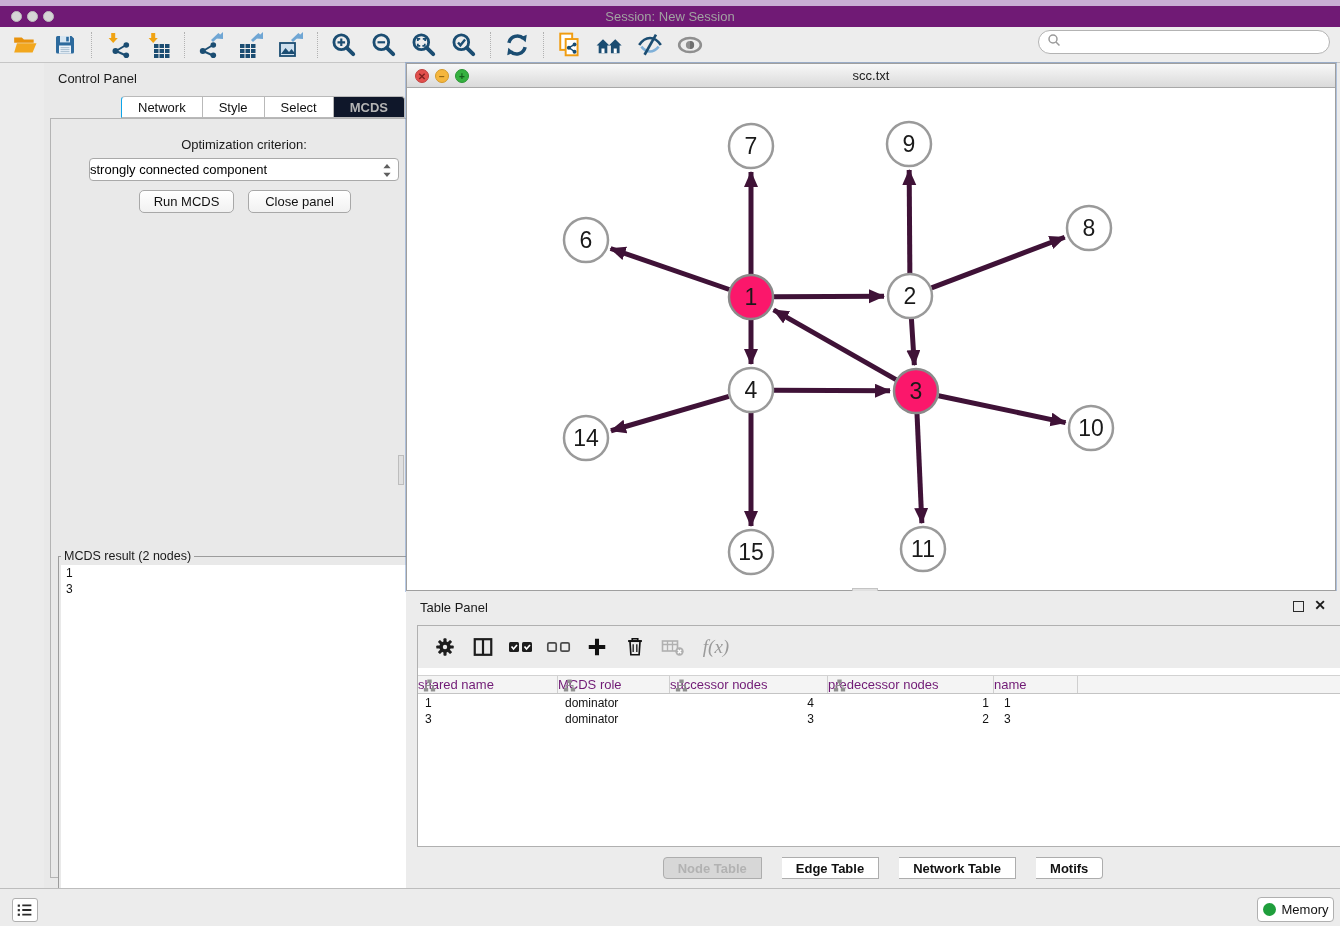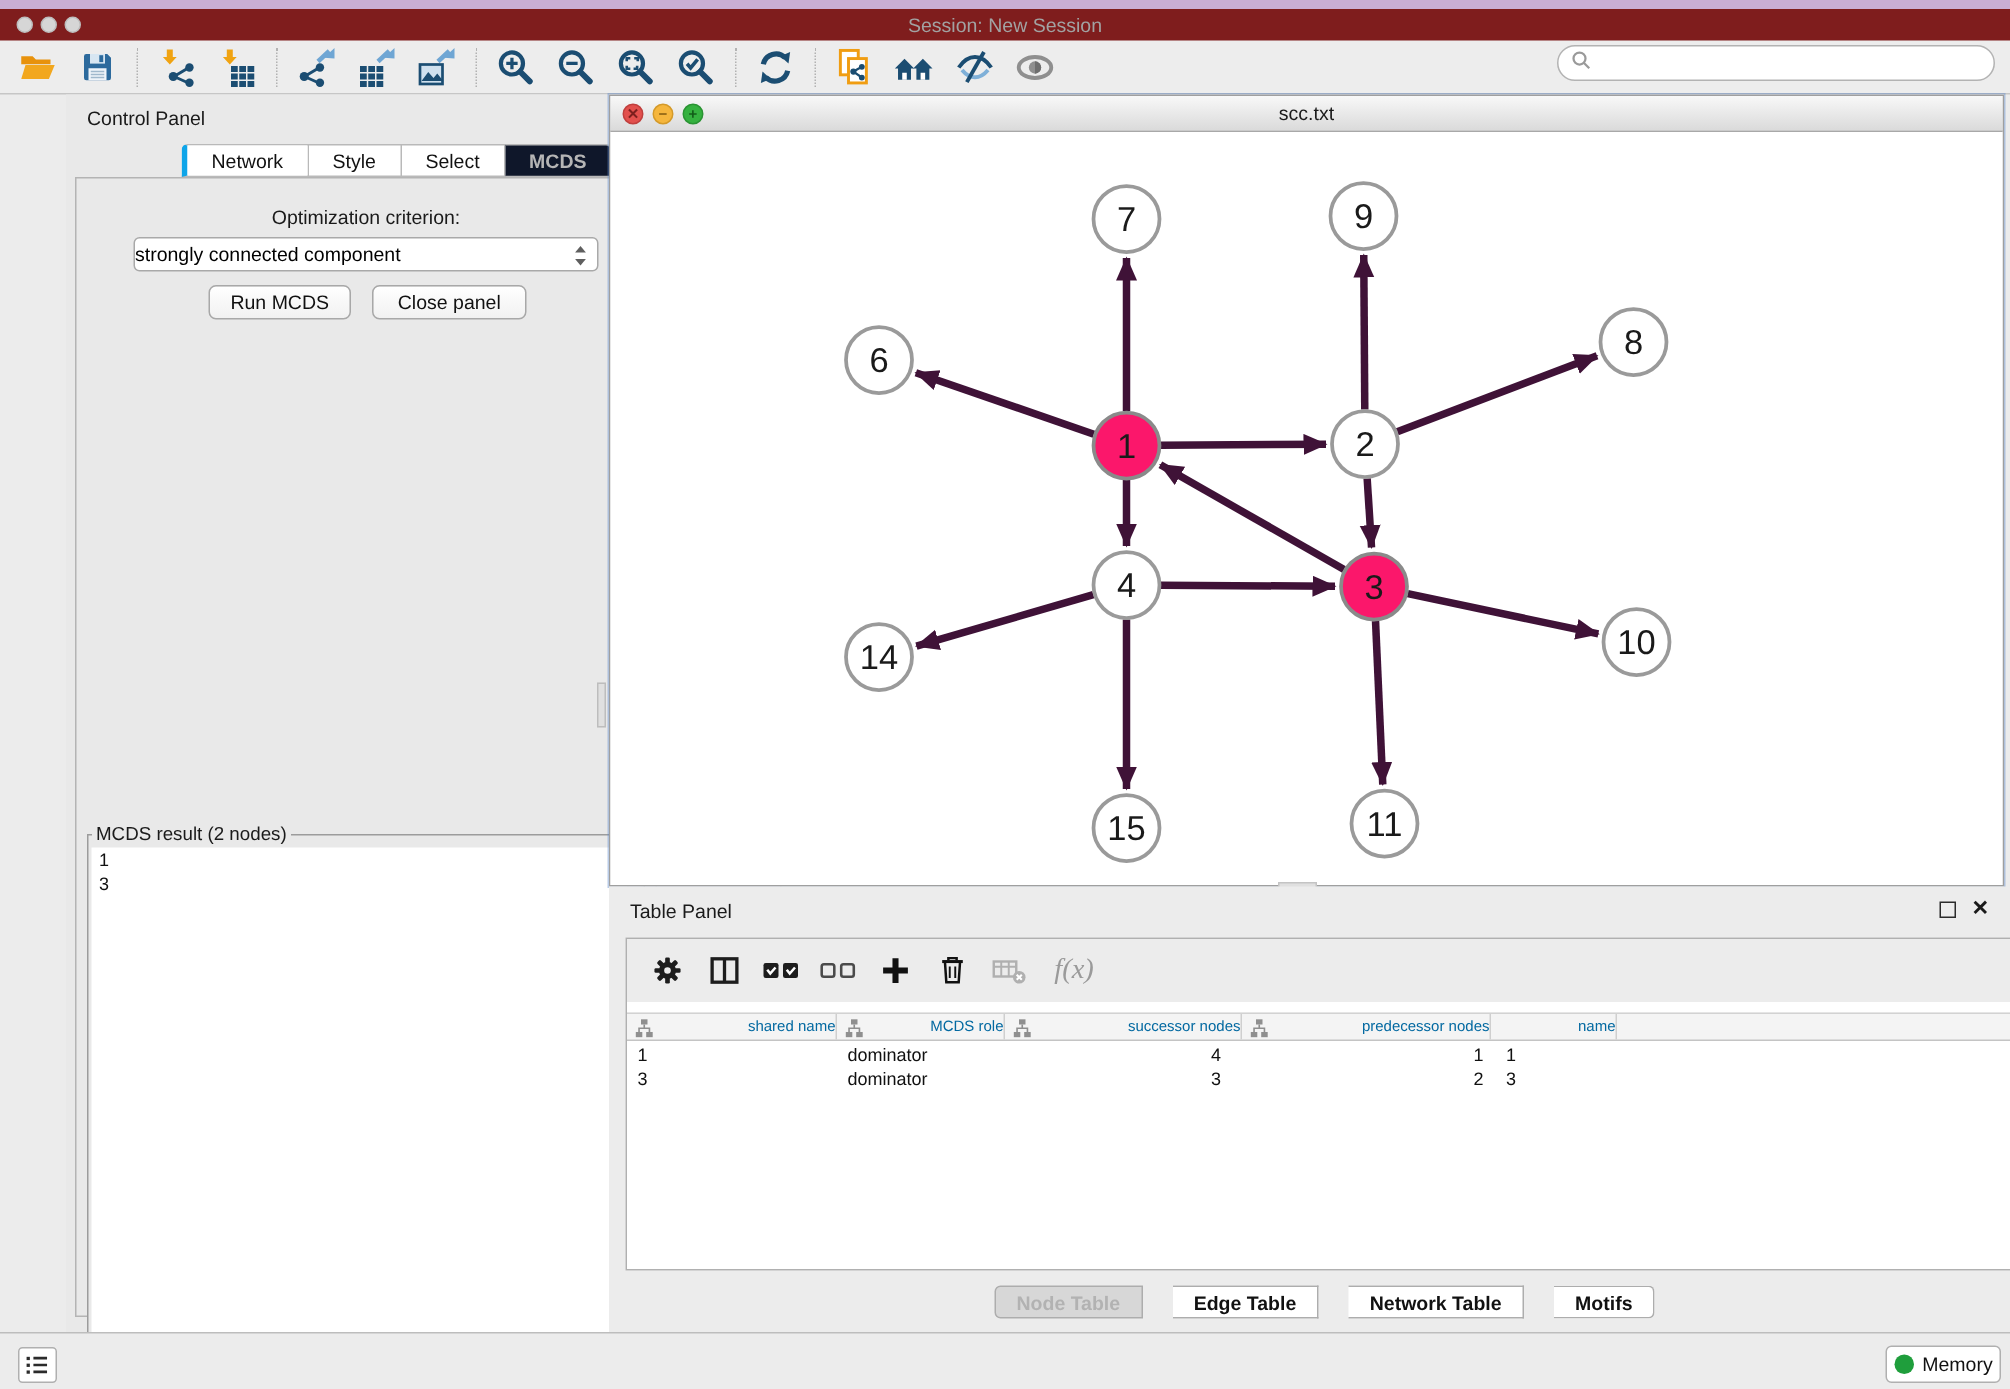--- a/index.html
+++ b/index.html
@@ -1,42 +1,42 @@
 <!DOCTYPE html>
 <html><head>
 <meta charset="utf-8">
 <style>
   * { margin:0; padding:0; box-sizing:border-box; }
   html,body { width:1340px; height:926px; font-family:"Liberation Sans",sans-serif; background:#ececec; overflow:hidden; position:relative; }
   .abs { position:absolute; }
 
   
   .desktop-strip { left:0; top:0; width:1340px; height:6px; background:#c9aed4; }
-  .title-bar { left:0; top:6px; width:1340px; height:27px; background:#7f1d1d; border-bottom:1px solid #ababab; }
+  .title-bar { left:0; top:6px; width:1340px; height:27px; background:#701a75; border-bottom:1px solid #ababab; }
   .traffic-dot { width:11px; height:11px; border-radius:50%; background:#d6d6d6; border:1px solid #bdbdbd; position:absolute; top:5px; }
   .t1{left:11px;} .t2{left:27px;} .t3{left:43px;}
   .win-title { position:absolute; top:3px; width:100%; text-align:center; color:#a2a2a2; font-size:13px; }
 
   .main-toolbar { left:0; top:27px; width:1340px; height:36px; background:#ededed; border-bottom:1px solid #c6c6c6; display:flex; align-items:center; }
   .tb-ico { display:inline-flex; align-items:center; justify-content:center; width:34px; height:30px; margin:0 3px; cursor:default; }
   .tb-sep { width:1px; height:26px; border-left:1px dotted #b2b2b2; margin:0 6px; }
   .search-wrap { position:absolute; right:10px; top:3px; width:292px; height:24px; background:#fff; border:1px solid #b3b3b3; border-radius:12px; display:flex; align-items:center; padding-left:8px; }
   .search-wrap input { border:none; outline:none; width:250px; font-size:13px; background:transparent; }
 
   
   .control-panel { left:0; top:63px; width:477px; height:825px; background:#e9e9e9; border-right:1px solid #c2c2c2;margin-left:44px; }
   .panel-head { position:absolute; left:0; top:0; width:100%; height:30px; }
   .panel-title { position:absolute; left:14px; top:8px; font-size:13px; color:#1a1a1a; }
   .float-ico { position:absolute; top:9px; width:11px; height:11px; border:1.6px solid #2b2b2b; background:transparent; }
   .close-ico { position:absolute; top:6px; font-size:14px; font-weight:bold; color:#1a1a1a; line-height:1; }
   .cp-float { right:32px; } .cp-close { right:12px; }
 
   .cp-tabs { position:absolute; left:77px; top:33px; display:flex; }
   .cp-tab { height:22px; padding:0 16px; font-size:13px; display:flex; align-items:center; background:#fff; border:1px solid #b9b9b9; border-left:none; color:#111; }
-  .cp-tab:first-child { border-left:4px solid #0ea5e9; border-radius:4px 0 0 0; }
+  .cp-tab:first-child { border-left:1px solid #0ea5e9; border-radius:4px 0 0 0; }
   .cp-tab.active { background:#0f172a; color:#b5b5b5; border-radius:0 4px 0 0;font-weight:bold; }
 
   .cp-content { position:absolute; left:6px; top:55px; width:388px; height:760px; background:#e9e9e9; border:1px solid #b4b4b4; }
   .opt-label { position:absolute; left:0; top:18px; width:100%; text-align:center; font-size:13px; color:#1a1a1a; }
   .dropdown { position:absolute; left:38px; top:39px; width:310px; height:23px; background:#fff; border:1px solid #a9a9a9; border-radius:4px; display:flex; align-items:center; padding-left:0; font-size:13px; }
   .dd-stepper { position:absolute; right:6px; top:4px; }
   .btn { position:absolute; height:23px; background:linear-gradient(#ffffff,#f1f1f1); border:1px solid #a8a8a8; border-radius:5px; font-size:13px; display:flex; align-items:center; justify-content:center; color:#111; }
   .btn-run { left:88px; top:71px; width:95px; }
   .btn-close { left:197px; top:71px; width:103px; }
 
@@ -61,21 +61,21 @@
 
   
   .table-panel { left:406px; top:591px; width:934px; height:297px; background:#ececec; }
   .tp-float { right:36px; } .tp-close { right:14px; }
   .tp-frame { position:absolute; left:11px; top:34px; width:1028px; height:222px; border:1px solid #b0b0b0; background:#fff; }
   .tp-toolbar { position:absolute; left:0; top:0; width:100%; height:42px; background:#ececec; display:flex; align-items:center; padding-left:8px; }
   .tp-ico { display:inline-flex; align-items:center; justify-content:center; width:30px; height:30px; margin:0 4px; }
   .fx { font-family:"Liberation Serif",serif; font-style:italic; font-size:19px; color:#9a9a9a; }
 
   .grid-head { position:absolute; left:0; top:49px; width:100%; height:19px; display:flex; background:#f4f4f4; border-top:1px solid #d2d2d2; border-bottom:1px solid #c4c4c4; }
-  .gh-cell { position:relative; border-right:1px solid #cfcfcf; font-size:10px; color:#0369a1; display:flex; align-items:center; justify-content:flex-end; }
+  .gh-cell { position:relative; border-right:1px solid #cfcfcf; font-size:13px; color:#701a75; display:flex; align-items:center; justify-content:flex-start; }
   .gh-cell svg { position:absolute; left:5px; top:3px; }
   .c0{width:140px;} .c1{width:112px;} .c2{width:158px;} .c3{width:166px;} .c4{width:84px;} .cf{flex:1; border-right:none;}
   .grid-row { position:absolute; left:0; width:100%; height:16px; display:flex; font-size:12px; color:#111; background:#fff; }
   .gr-cell { display:flex; align-items:center; }
   .al { padding-left:7px; } .ar { justify-content:flex-end; }
   .c2.ar { padding-right:14px; } .c3.ar { padding-right:5px; }
   .r0 { top:69px; } .r1 { top:85px; }
 
   .tp-tabs { position:absolute; left:0; bottom:9px; width:100%; display:flex; justify-content:center; }
   .tp-tab { height:22px; padding:0 14px; font-size:13px; font-weight:bold; display:flex; align-items:center; background:#fff; border:1px solid #adadad; border-left:none; color:#111;margin-left:20px; }

